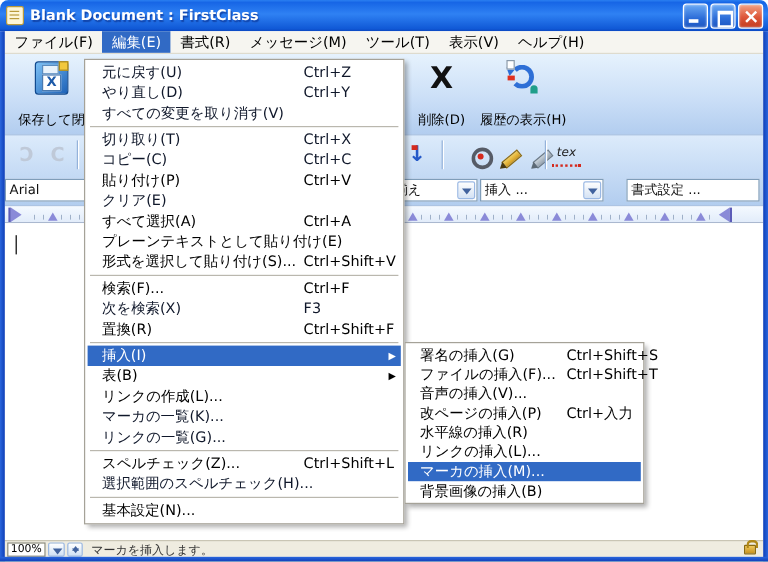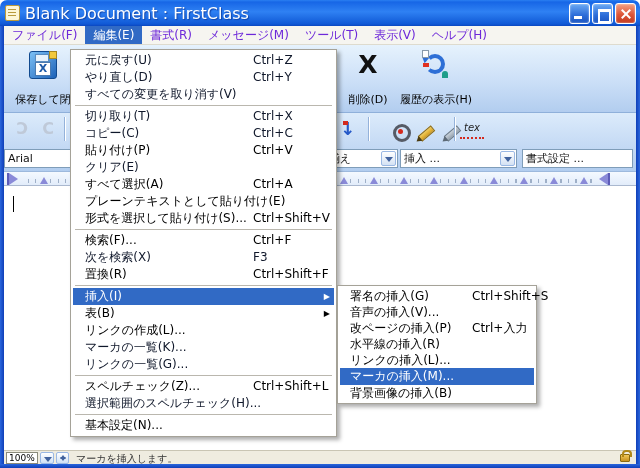--- a/index.html
+++ b/index.html
@@ -5,39 +5,39 @@
   html,body{margin:0;padding:0;background:#3a6ea5;}
   *{box-sizing:border-box;font-family:"DejaVu Sans","Liberation Sans",sans-serif;}
   .win{position:relative;width:640px;height:468px;background:#fff;overflow:hidden;}
 
   
   .titlebar{position:absolute;left:0;top:0;width:640px;height:26px;
     background:linear-gradient(180deg,#2a7ff1 0%,#1766e6 8%,#2f81f3 45%,#1059d6 92%,#0b47c0 100%);
     border-radius:7px 7px 0 0;display:flex;align-items:center;padding:0 5px;}
   .doc-ico{width:15px;height:16px;background:#fdf6d8;border:1px solid #b99a3c;border-radius:2px;position:relative;margin-right:5px;flex:none;}
   .doc-ico::before{content:"";position:absolute;left:2px;top:3px;width:8px;height:1px;background:#b99a3c;box-shadow:0 3px 0 #b99a3c,0 6px 0 #b99a3c;}
-  .title{color:#fff;font-weight:normal;font-size:16px;text-shadow:1px 1px 1px #1144aa;white-space:nowrap;}
+  .title{color:#fff;font-weight:bold;font-size:12px;text-shadow:1px 1px 1px #1144aa;white-space:nowrap;}
   .caption-btns{position:absolute;right:4px;top:3px;display:flex;gap:2px;}
   .cbtn{width:21px;height:21px;border:1px solid #fff;border-radius:3px;position:relative;
     background:linear-gradient(180deg,#6aa9f4,#2b6cd8 60%,#1c55c0);box-shadow:inset 0 0 2px rgba(255,255,255,.7);}
   .cbtn.close{background:linear-gradient(180deg,#f3a183,#dd5639 55%,#c23a1e);}
   .cbtn.min::after{content:"";position:absolute;left:4px;bottom:4px;width:8px;height:3px;background:#fff;}
   .cbtn.max::after{content:"";position:absolute;left:5px;top:5px;width:9px;height:9px;border:2px solid #fff;border-top-width:3px;}
   .cbtn.close::before,.cbtn.close::after{content:"";position:absolute;left:4px;top:9px;width:12px;height:2px;background:#fff;}
   .cbtn.close::before{transform:rotate(45deg);}
   .cbtn.close::after{transform:rotate(-45deg);}
   .border-l,.border-r{position:absolute;top:26px;bottom:0;width:4px;background:linear-gradient(90deg,#2a66dd,#0f3fb8);}
   .border-l{left:0;}
   .border-r{right:0;background:linear-gradient(90deg,#0f3fb8,#2a66dd);}
   .border-b{position:absolute;left:0;bottom:0;width:640px;height:4px;background:linear-gradient(180deg,#2a66dd,#0f3fb8);}
 
   
   .menubar{position:absolute;left:4px;top:26px;width:632px;height:19px;background:#f6f5f0;
     border-bottom:1px solid #dedbce;display:flex;align-items:stretch;font-size:12px;}
-  .mb-item{padding:0 8px;line-height:19px;color:#6d28d9;white-space:nowrap;}
+  .mb-item{padding:0 8px;line-height:19px;color:#000000;white-space:nowrap;}
   .mb-item.active{background:#316ac5;color:#fff;}
 
   
   .tb1{position:absolute;left:4px;top:45px;width:632px;height:68px;
     background:linear-gradient(180deg,#e6f2fd 0%,#cbdff7 55%,#b2cdef 100%);border-bottom:1px solid #8fb0da;}
   .bigbtn{position:absolute;top:2px;height:63px;text-align:center;font-size:11px;color:#000;}
   .bigbtn .lab{position:absolute;left:0;right:0;bottom:3px;white-space:nowrap;overflow:hidden;}
   .icon-floppy{position:relative;width:28px;height:28px;margin:4px auto 0;
     background:linear-gradient(135deg,#7cc0f5,#1d62b8);border-radius:3px;border:1px solid #114a8f;}
   .icon-floppy::before{content:"";position:absolute;left:5px;top:2px;width:12px;height:6px;background:#e8f2fb;border:1px solid #5a8cc0;}
@@ -179,21 +179,21 @@
   </div>
 
   <div class="combo" style="left:4px;width:140px;">
     <span>Arial</span>
     <span class="dbtn"></span>
   </div>
   <div class="combo" style="left:258px;width:140px;text-align:right;padding-right:46px;">
     <span>揃え</span>
     <span class="dbtn"></span>
   </div>
-  <div class="combo" style="left:400px;width:117px;">
+  <div class="combo" style="left:400px;width:103px;">
     <span>挿入 ...</span>
     <span class="dbtn"></span>
   </div>
   <div class="combo" style="left:522px;width:111px;">
     <span>書式設定 ...</span>
   </div>
 
   <div class="ruler">
     <div class="ticks"></div>
     <div>
@@ -257,20 +257,21 @@
     <div class="mi d"><span class="lbl">リンクの一覧(G)...</span></div>
     <div class="msep"></div>
     <div class="mi"><span class="lbl">スペルチェック(Z)...</span><span class="sc">Ctrl+Shift+L</span></div>
     <div class="mi d"><span class="lbl">選択範囲のスペルチェック(H)...</span></div>
     <div class="msep"></div>
     <div class="mi"><span class="lbl">基本設定(N)...</span></div>
   </div>
 
   <div class="menu smenu">
     <div class="mi"><span class="lbl">署名の挿入(G)</span><span class="sc">Ctrl+Shift+S</span></div>
+    <div class="mi"><span class="lbl">ファイルの挿入(F)...</span><span class="sc">Ctrl+Shift+T</span></div>
     <div class="mi"><span class="lbl">音声の挿入(V)...</span></div>
     <div class="mi"><span class="lbl">改ページの挿入(P)</span><span class="sc">Ctrl+入力</span></div>
     <div class="mi"><span class="lbl">水平線の挿入(R)</span></div>
     <div class="mi"><span class="lbl">リンクの挿入(L)...</span></div>
     <div class="mi hl"><span class="lbl">マーカの挿入(M)...</span></div>
     <div class="mi"><span class="lbl">背景画像の挿入(B)</span></div>
   </div>
 
   <div class="border-l"></div>
   <div class="border-r"></div>

